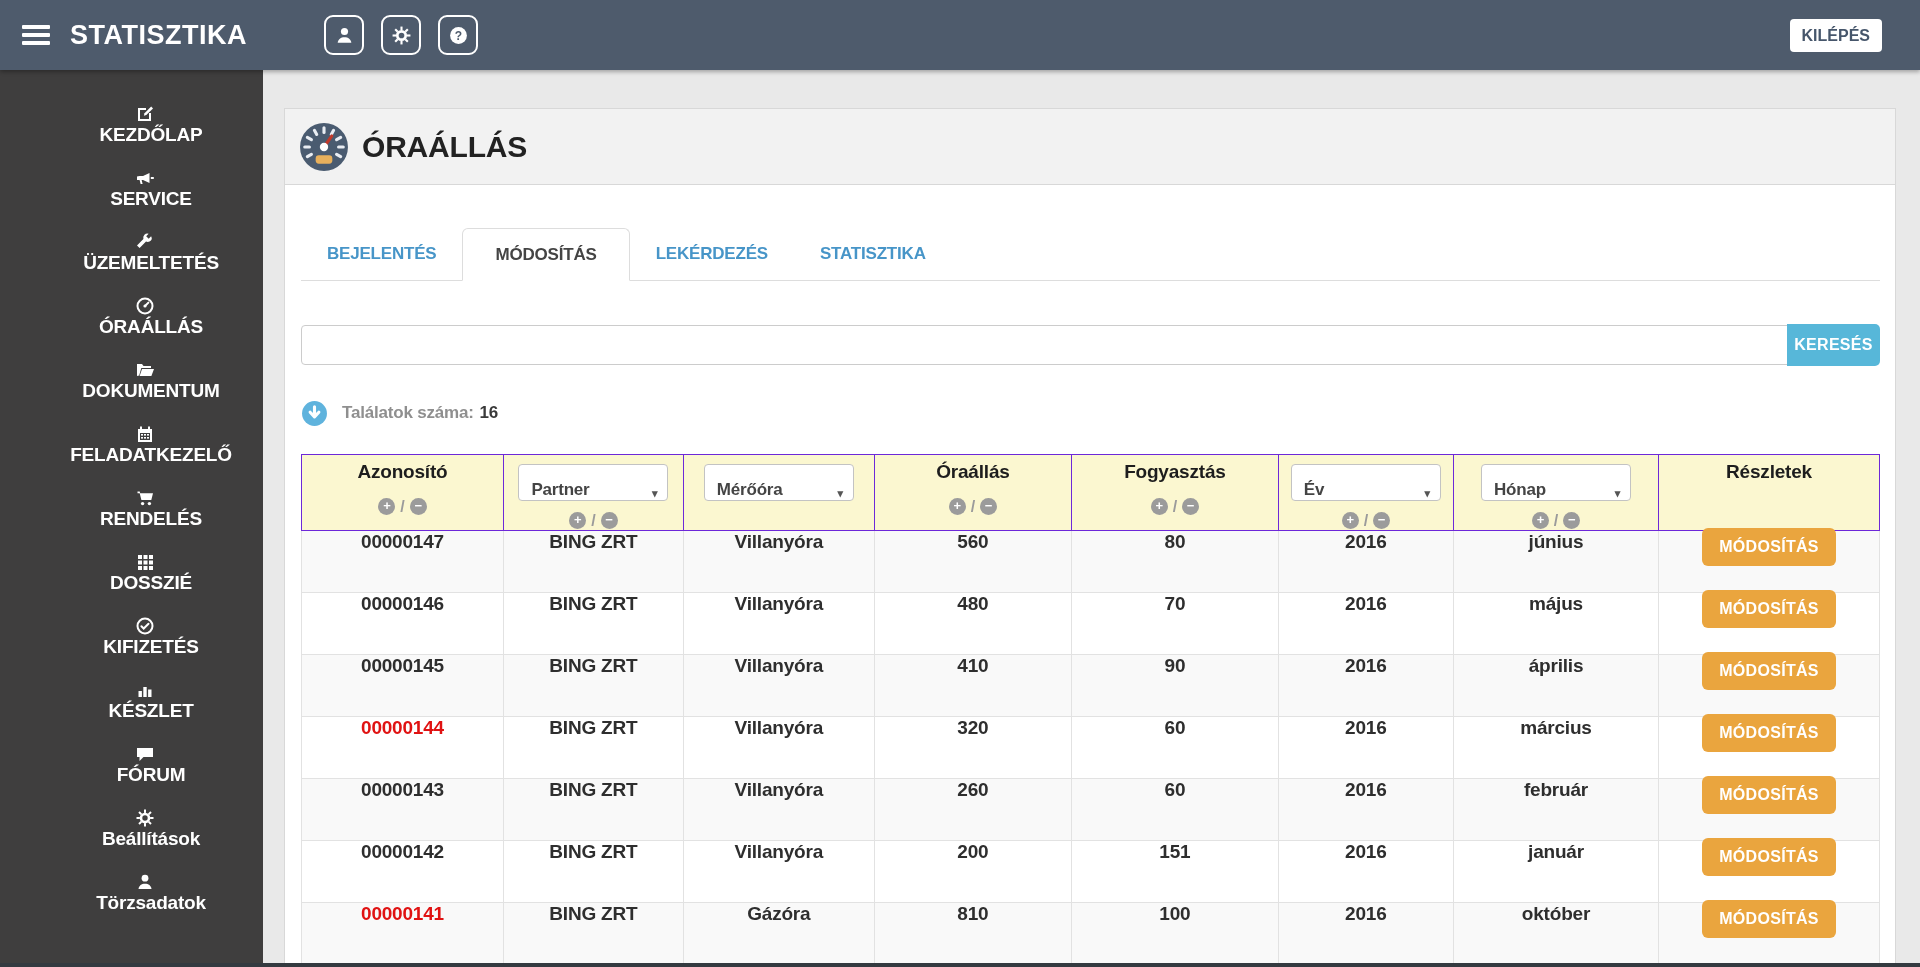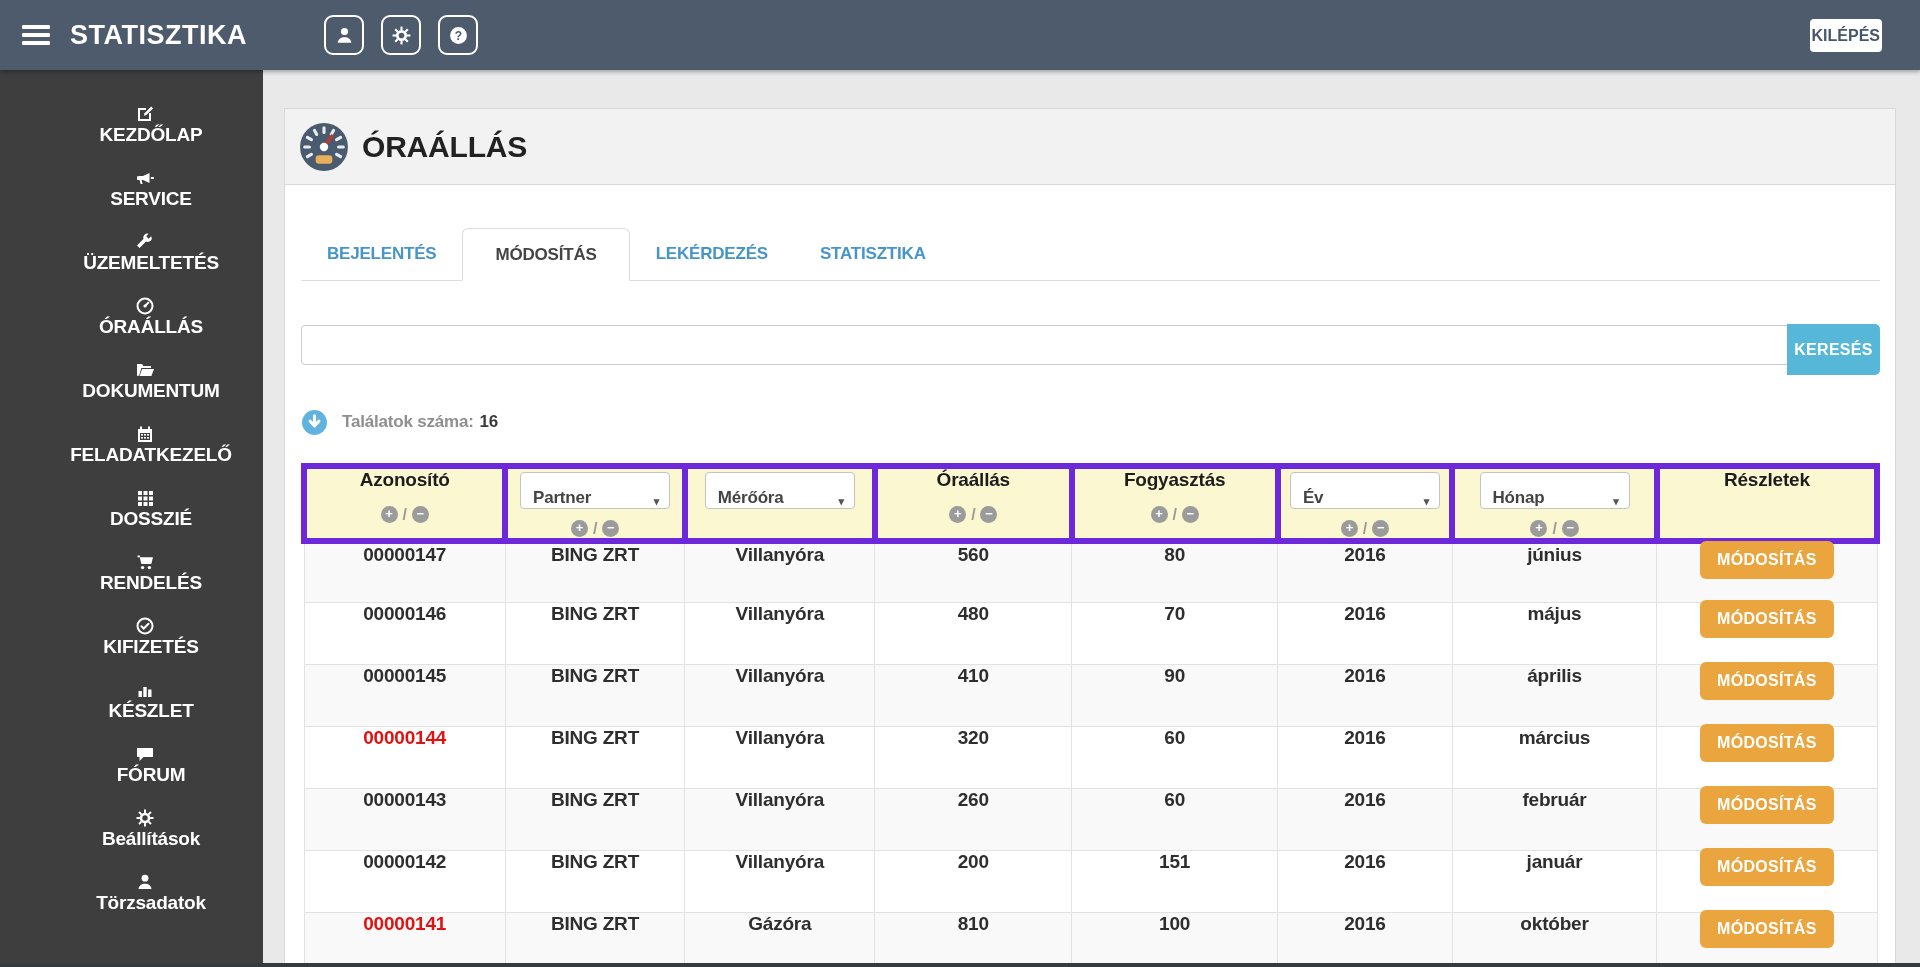--- a/index.html
+++ b/index.html
@@ -10,21 +10,21 @@
   
   .topbar { position:absolute; top:0; left:0; right:0; height:70px; background:#4e5b6c;
             display:flex; align-items:center; z-index:30; box-shadow:0 2px 4px rgba(0,0,0,.3); }
   .burger { margin-left:22px; width:28px; cursor:pointer; }
   .burger span { display:block; height:4px; background:#fff; border-radius:1px; margin:4px 0; }
   .brand { color:#fff; font-size:27px; font-weight:bold; margin-left:20px; letter-spacing:.5px; }
   .topbar-icons { position:absolute; left:324px; top:15px; display:flex; gap:17px; }
   .tb-btn { width:40px; height:40px; border:2px solid #fff; border-radius:9px; background:transparent;
             display:flex; align-items:center; justify-content:center; cursor:pointer; }
   .tb-btn svg { width:21px; height:21px; }
-  .logout { position:absolute; right:38px; top:19px; height:33px; padding:0 2px; background:#fff;
+  .logout { position:absolute; right:38px; top:19px; height:33px; padding:0 12px; background:#fff;
             border:none; border-radius:4px; color:#46566b; font-weight:bold; font-size:16px;
             font-family:inherit; cursor:pointer; }
 
   
   .sidebar { position:absolute; top:70px; left:0; bottom:0; width:263px; background:#3f3e3e; z-index:10; }
   #side-nav { padding-top:34px; }
   .side-item { height:64px; display:flex; align-items:center; padding-left:26px; cursor:pointer; color:#fff;flex-direction:column; }
   .side-icon { width:26px; display:flex; justify-content:center; }
   .side-icon svg { width:20px; height:20px; fill:#fff; }
   .side-label { margin-left:13px; font-size:19px; font-weight:bold; color:#fff; }
@@ -42,35 +42,35 @@
           height:53px; }
   .tab { font-size:17px; font-weight:bold; color:#4795c8; padding:0 26px; line-height:52px;
          cursor:pointer; white-space:nowrap; }
   .tab.active { color:#444; background:#fff; border:1px solid #ddd; border-bottom:1px solid #fff;
                 border-radius:6px 6px 0 0; margin-bottom:-1px; padding:0 32px; line-height:51px; }
 
   
   .search-row { display:flex; margin:44px 15px 0 16px; }
   .search-input { flex:1; height:40px; border:1px solid #ccc; border-radius:4px 0 0 4px;
                   padding:0 12px; font-size:16px; font-family:inherit; outline:none; }
-  .search-btn { width:93px; height:51px; margin-top:-1px; margin-left:-1px; border:none;
+  .search-btn { width:93px; height:42px; margin-top:-1px; margin-left:-1px; border:none;
                 background:#57b7d9; color:#fff; font-weight:bold; font-size:16px; font-family:inherit;
                 border-radius:0 5px 5px 0; cursor:pointer; letter-spacing:.3px; }
 
   
   .results-row { display:flex; align-items:center; margin:33px 16px 0 16px; height:28px; }
   .results-row svg { width:27px; height:27px; }
   .results-label { margin-left:14px; font-size:17px; font-weight:bold; color:#8f8f8f; }
   .results-count { margin-left:6px; font-size:17px; font-weight:bold; color:#3a3a3a; }
 
   
   table.grid { width:calc(100% - 31px); margin:27px 15px 0 16px; border-collapse:collapse;
                table-layout:fixed; }
-  .grid thead th { background:#fbf7d0; border:6px solid #6d28d9; height:64px; vertical-align:top;
-                   padding-top:0; text-align:center; }
+  .grid thead th { background:#fbf7d0; border:1px solid #6d28d9; height:64px; vertical-align:top;
+                   padding-top:6px; text-align:center; }
   .col-label { font-size:19px; font-weight:bold; color:#1d1d1d; }
   .hselect { width:150px; height:37px; margin:3px auto 0; background:#fff; border:1px solid #c3c3c3;
              border-radius:4px; display:flex; align-items:flex-end; justify-content:space-between;
              padding:0 10px 0 12px; cursor:pointer; }
   .hs-label { font-size:17px; font-weight:bold; color:#444; }
   .caret { font-size:11px; color:#555; }
   .sort-row { margin-top:14px; }
   .hselect + .sort-row { margin-top:10px; }
   .sort-btn { display:inline-block; width:17px; height:17px; border-radius:50%; background:#9b9b9b;
               color:#fff; font-size:13px; font-weight:bold; line-height:16px; text-align:center;
@@ -195,42 +195,42 @@
                 <rect x="9" y="13" width="2" height="1.6"></rect>
                 <rect x="12" y="13" width="2" height="1.6"></rect>
               </g>
             </svg>
           </span>
           <span class="side-label">FELADATKEZELŐ</span>
         </div>
         <div class="side-item">
           <span class="side-icon">
             <svg viewBox="0 0 20 20">
+              <path d="M2.5 3.5h2.2l.5 1.7H18L16.3 12H6.4L4.7 5.2H2.5z"></path>
+              <circle cx="7.6" cy="15.6" r="1.7"></circle>
+              <circle cx="14.4" cy="15.6" r="1.7"></circle>
+            </svg>
+          </span>
+          <span class="side-label">RENDELÉS</span>
+        </div>
+        <div class="side-item">
+          <span class="side-icon">
+            <svg viewBox="0 0 20 20">
               <rect x="3" y="3" width="4" height="4"></rect>
               <rect x="8.5" y="3" width="4" height="4"></rect>
               <rect x="14" y="3" width="4" height="4"></rect>
               <rect x="3" y="8.5" width="4" height="4"></rect>
               <rect x="8.5" y="8.5" width="4" height="4"></rect>
               <rect x="14" y="8.5" width="4" height="4"></rect>
               <rect x="3" y="14" width="4" height="4"></rect>
               <rect x="8.5" y="14" width="4" height="4"></rect>
               <rect x="14" y="14" width="4" height="4"></rect>
             </svg>
           </span>
           <span class="side-label">DOSSZIÉ</span>
-        </div>
-        <div class="side-item">
-          <span class="side-icon">
-            <svg viewBox="0 0 20 20">
-              <path d="M2.5 3.5h2.2l.5 1.7H18L16.3 12H6.4L4.7 5.2H2.5z"></path>
-              <circle cx="7.6" cy="15.6" r="1.7"></circle>
-              <circle cx="14.4" cy="15.6" r="1.7"></circle>
-            </svg>
-          </span>
-          <span class="side-label">RENDELÉS</span>
         </div>
         <div class="side-item">
           <span class="side-icon">
             <svg viewBox="0 0 20 20">
               <circle cx="10" cy="10" r="7.5" fill="none" stroke="#fff" stroke-width="2"></circle>
               <path d="M6.4 10.2l2.3 2.3 4.8-4.8" fill="none" stroke="#fff" stroke-width="2" stroke-linecap="round"></path>
             </svg>
           </span>
           <span class="side-label">KIFIZETÉS</span>
         </div>

